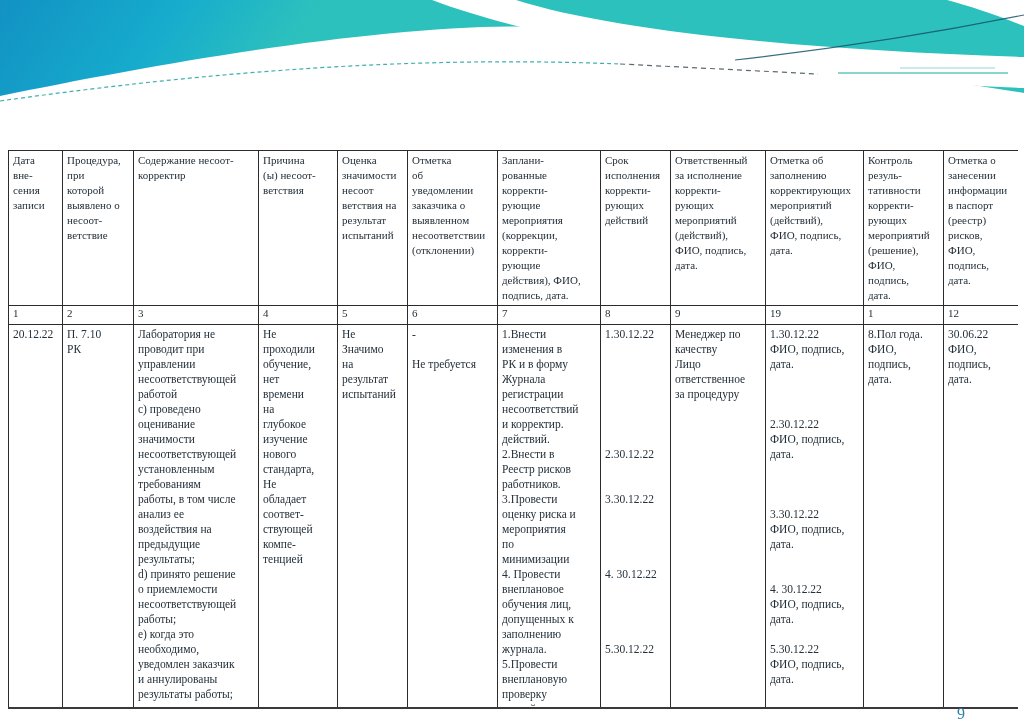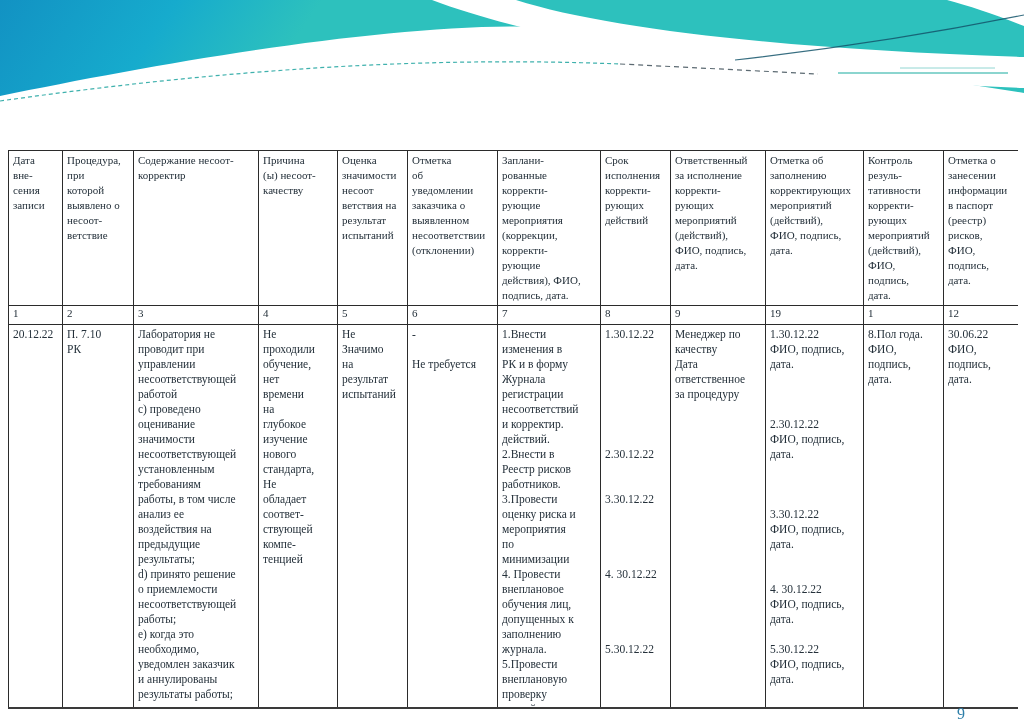--- a/index.html
+++ b/index.html
@@ -94,21 +94,21 @@
 несоот-
 ветствие</div>
             </td>
         <td>
               <div class="cell-text">Содержание несоот-
 корректир</div>
             </td>
         <td>
               <div class="cell-text">Причина
 (ы) несоот-
-качеству</div>
+ветствия</div>
             </td>
         <td>
               <div class="cell-text">Оценка
 значимости
 несоот
 ветствия на
 результат
 испытаний</div>
             </td>
         <td>
@@ -158,21 +158,21 @@
 ФИО, подпись,
 дата.</div>
             </td>
         <td>
               <div class="cell-text">Контроль
 резуль-
 тативности
 корректи-
 рующих
 мероприятий
-(действий),
+(решение),
 ФИО,
 подпись,
 дата.</div>
             </td>
         <td>
               <div class="cell-text">Отметка о
 занесении
 информации
 в паспорт
 (реестр)
@@ -310,21 +310,21 @@
 4. 30.12.22
 
 
 
 
 5.30.12.22</div>
             </td>
         <td>
               <div class="cell-text">Менеджер по
 качеству
-Дата
+Лицо
 ответственное
 за процедуру</div>
             </td>
         <td>
               <div class="cell-text">1.30.12.22
 ФИО, подпись,
 дата.
 
 
 

